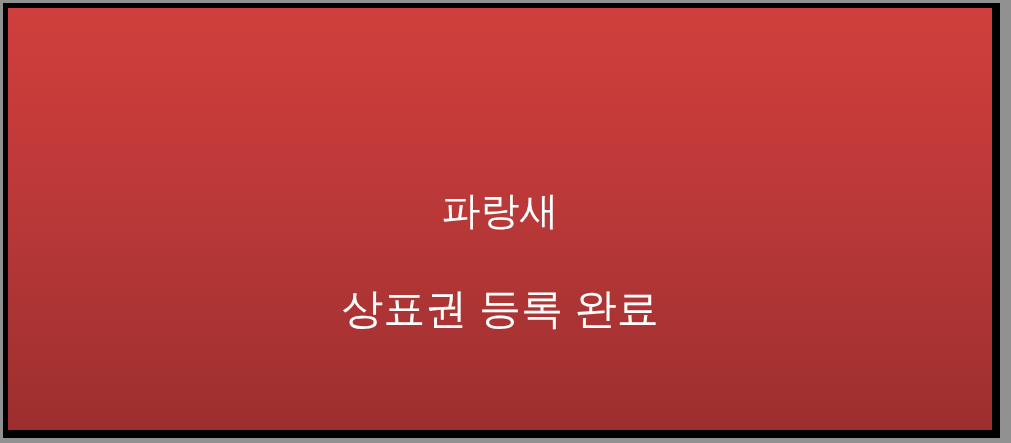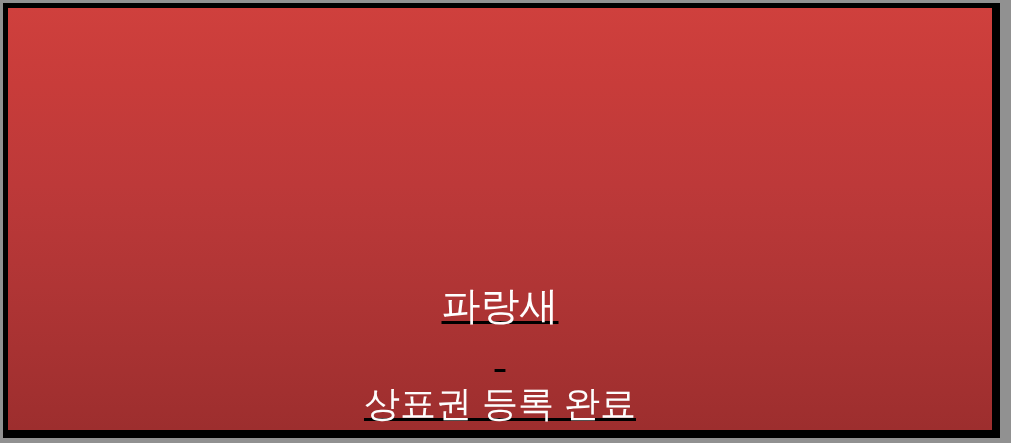--- a/index.html
+++ b/index.html
@@ -42,23 +42,22 @@
     background: linear-gradient(180deg,
                 #cf403d 0%,
                 #c83c3a 18%,
                 #bd3939 42%,
                 #b03535 66%,
                 #a53131 86%,
                 #9d2e2e 100%);
     display: flex;
     flex-direction: column;
     align-items: center;
-    justify-content: flex-end;
+    justify-content: center;
     overflow: hidden;
-    text-decoration: underline;
   }
 
   #slide-text-block {
     width: 100%;
     text-align: center;
     color: #ffffff;
     margin-top: 84px;
     -webkit-font-smoothing: antialiased;
   }
 
@@ -71,21 +70,21 @@
     white-space: pre;
   }
 
   .slide-spacer {
     font-size: 39px;
     line-height: 48px;
     height: 48px;
   }
 
   .slide-body-line {
-    font-size: 36px;
+    font-size: 42px;
     line-height: 52px;
     font-weight: 400;
     color: #fdfdfd;
     letter-spacing: 0px;
     white-space: pre;
   }
 </style>
 </head>
 <body>
 

